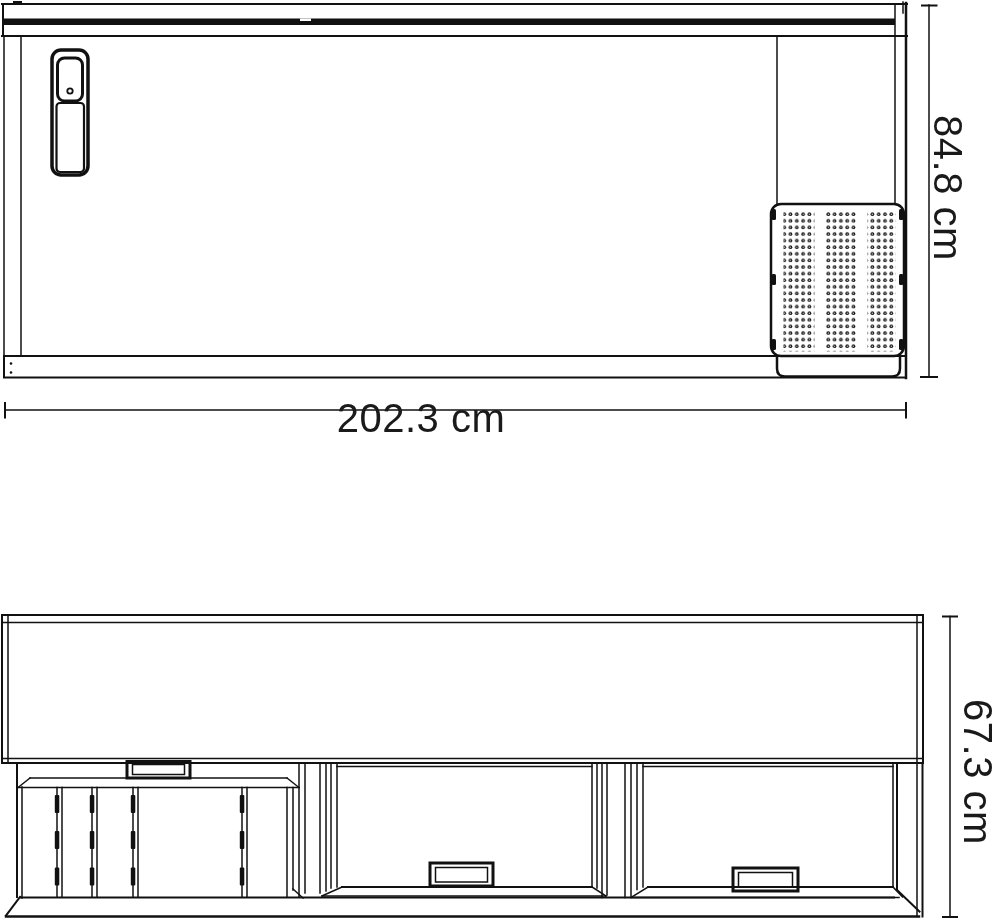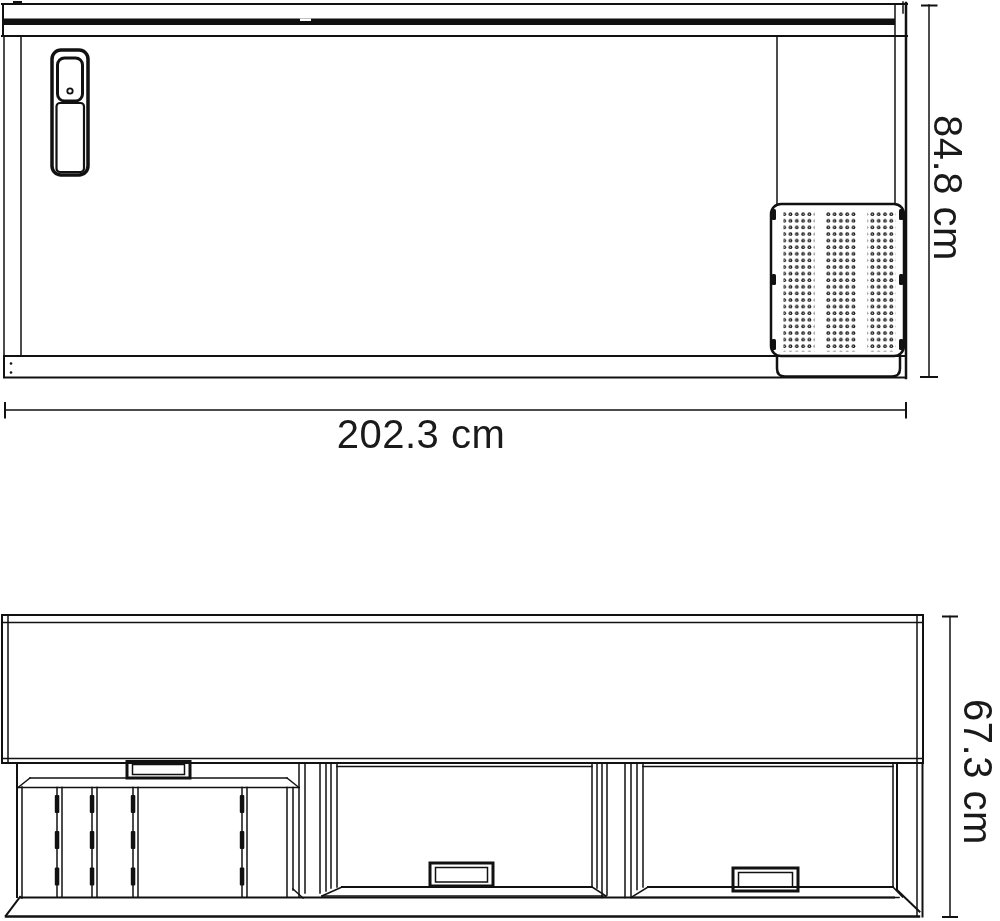--- a/index.html
+++ b/index.html
@@ -188,19 +188,19 @@
       </g>
 
       <g stroke-width="1.5">
         <path d="M950,616.5 V917"></path>
         <path d="M943,616.5 H957" stroke-width="2"></path>
         <path d="M943,917 H957" stroke-width="2"></path>
       </g>
     </g>
   </svg>
 
-  <div class="dim-label" style="left:171px; top:412px; width:500px; height:50px;">202.3 cm</div>
+  <div class="dim-label" style="left:171px; top:396px; width:500px; height:50px;">202.3 cm</div>
 
   <div class="dim-label vertical" style="left:798px; top:166px; width:300px; height:44px;">84.8 cm</div>
 
   <div class="dim-label vertical" style="left:828px; top:750px; width:300px; height:44px;">67.3 cm</div>
 
 </div>
 
 </body></html>

